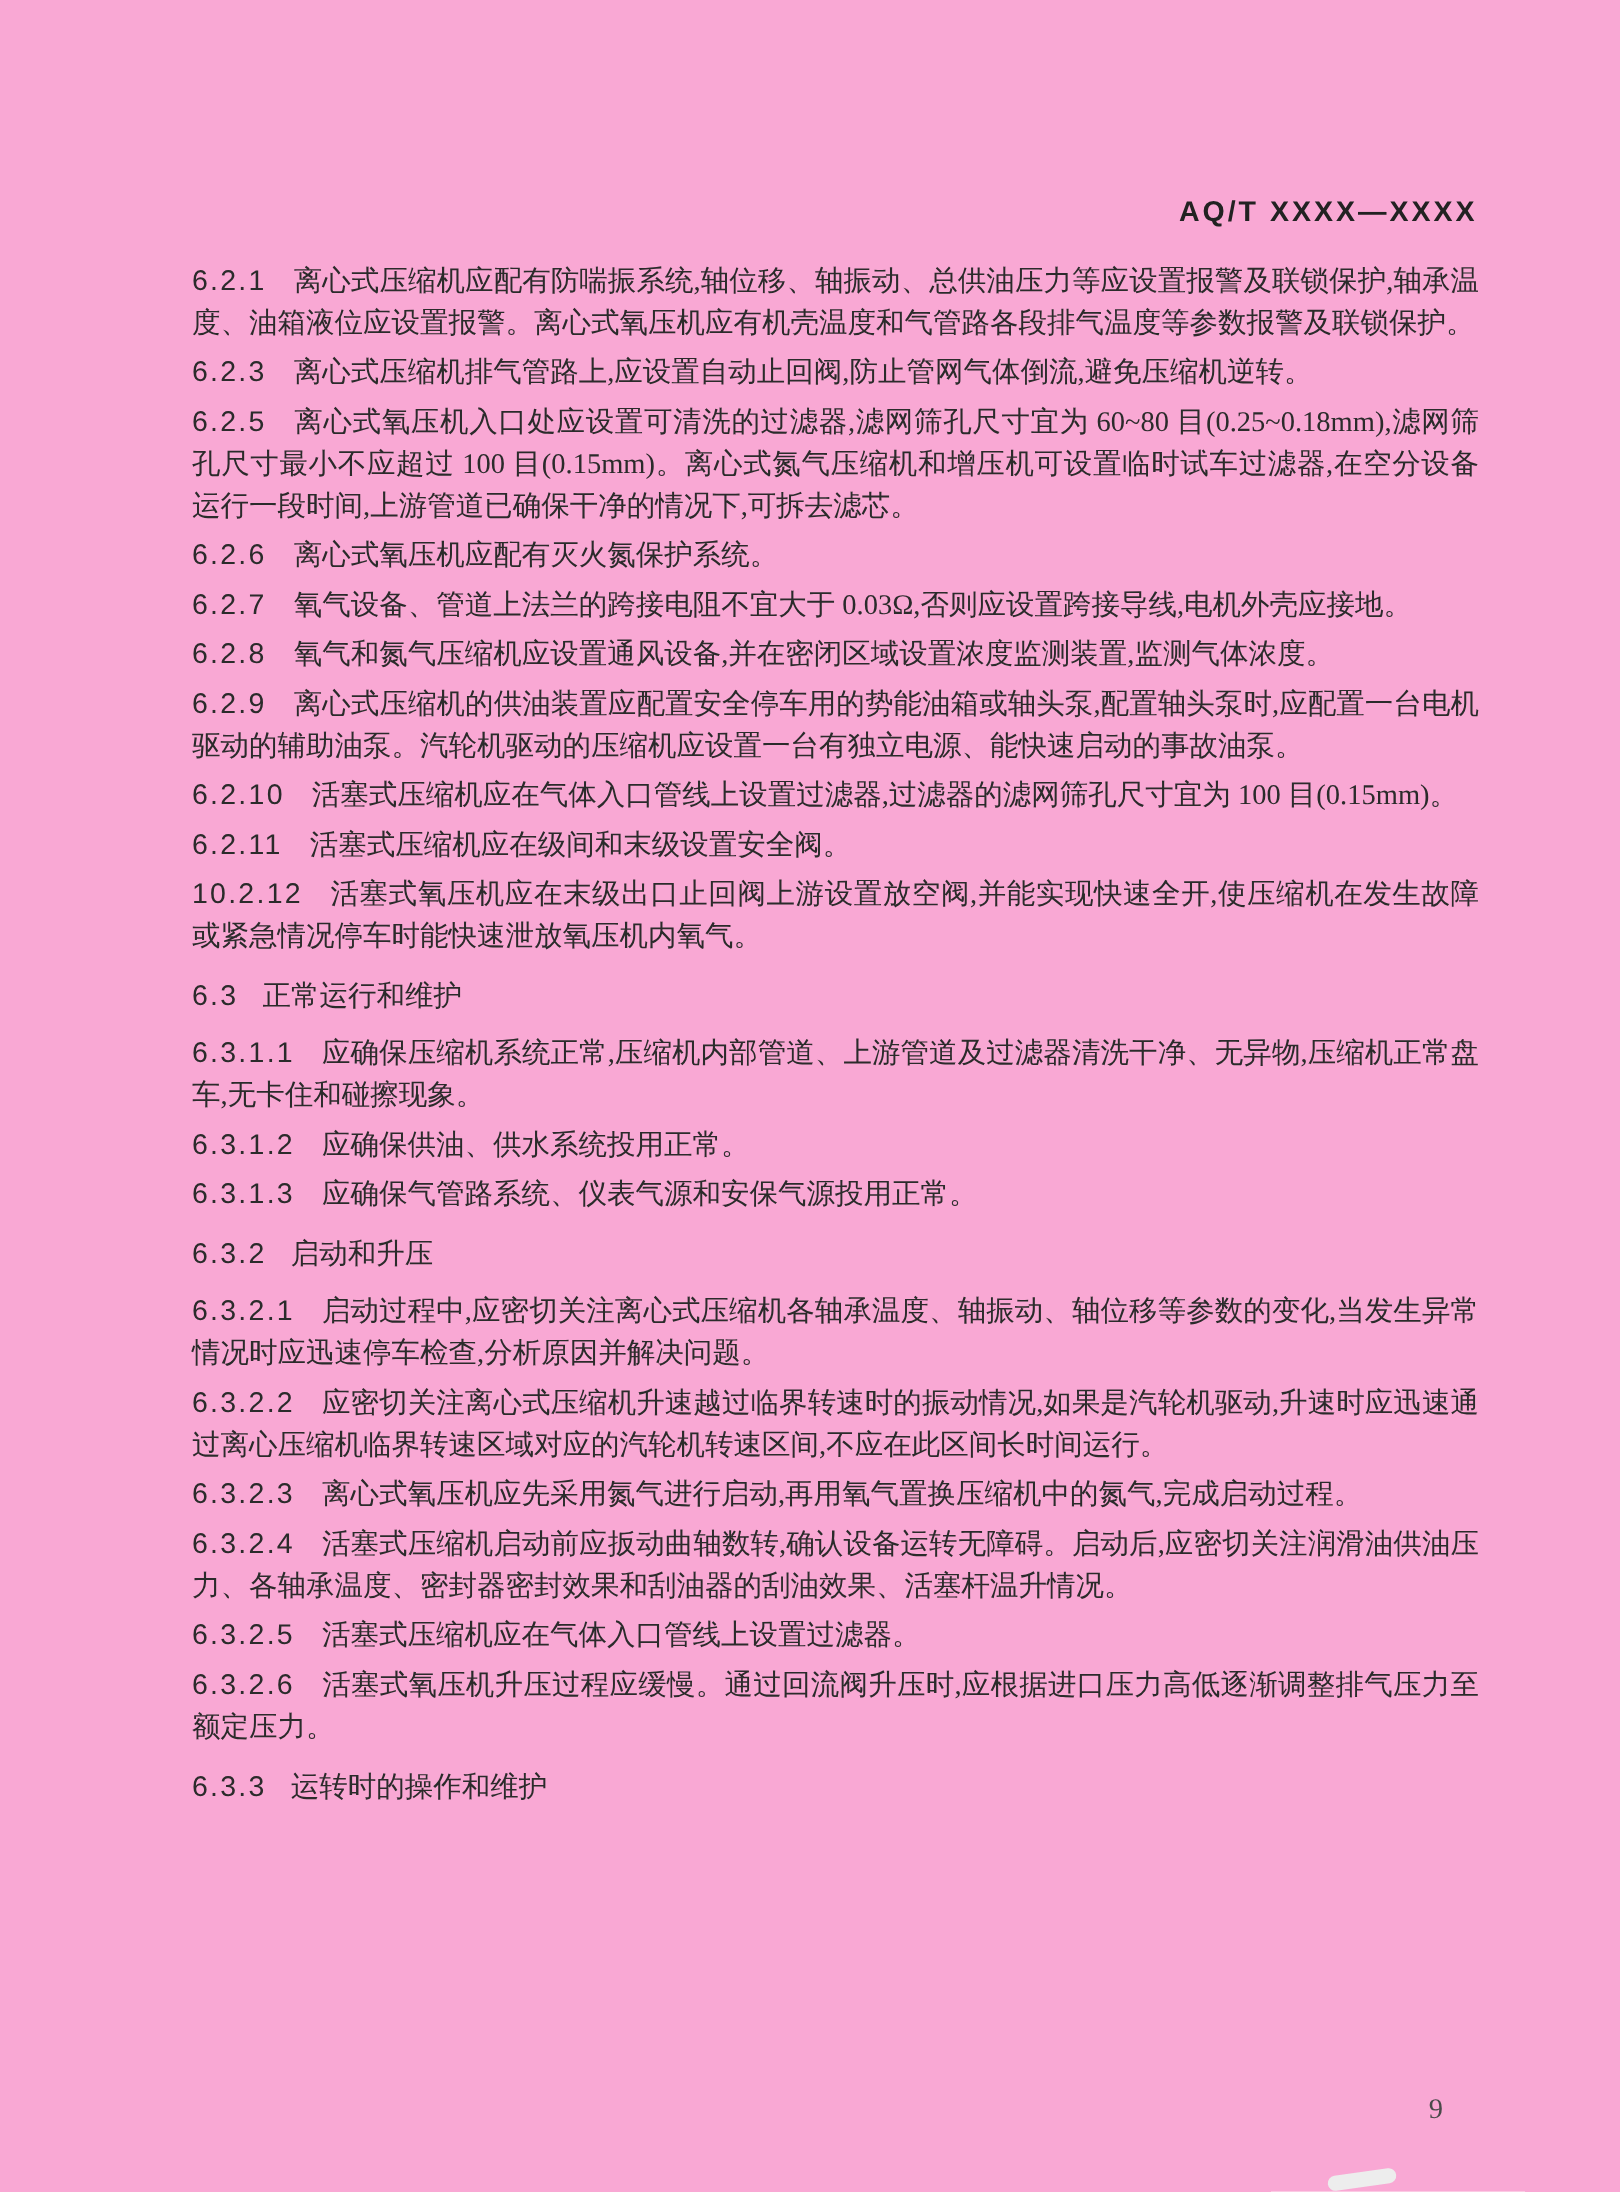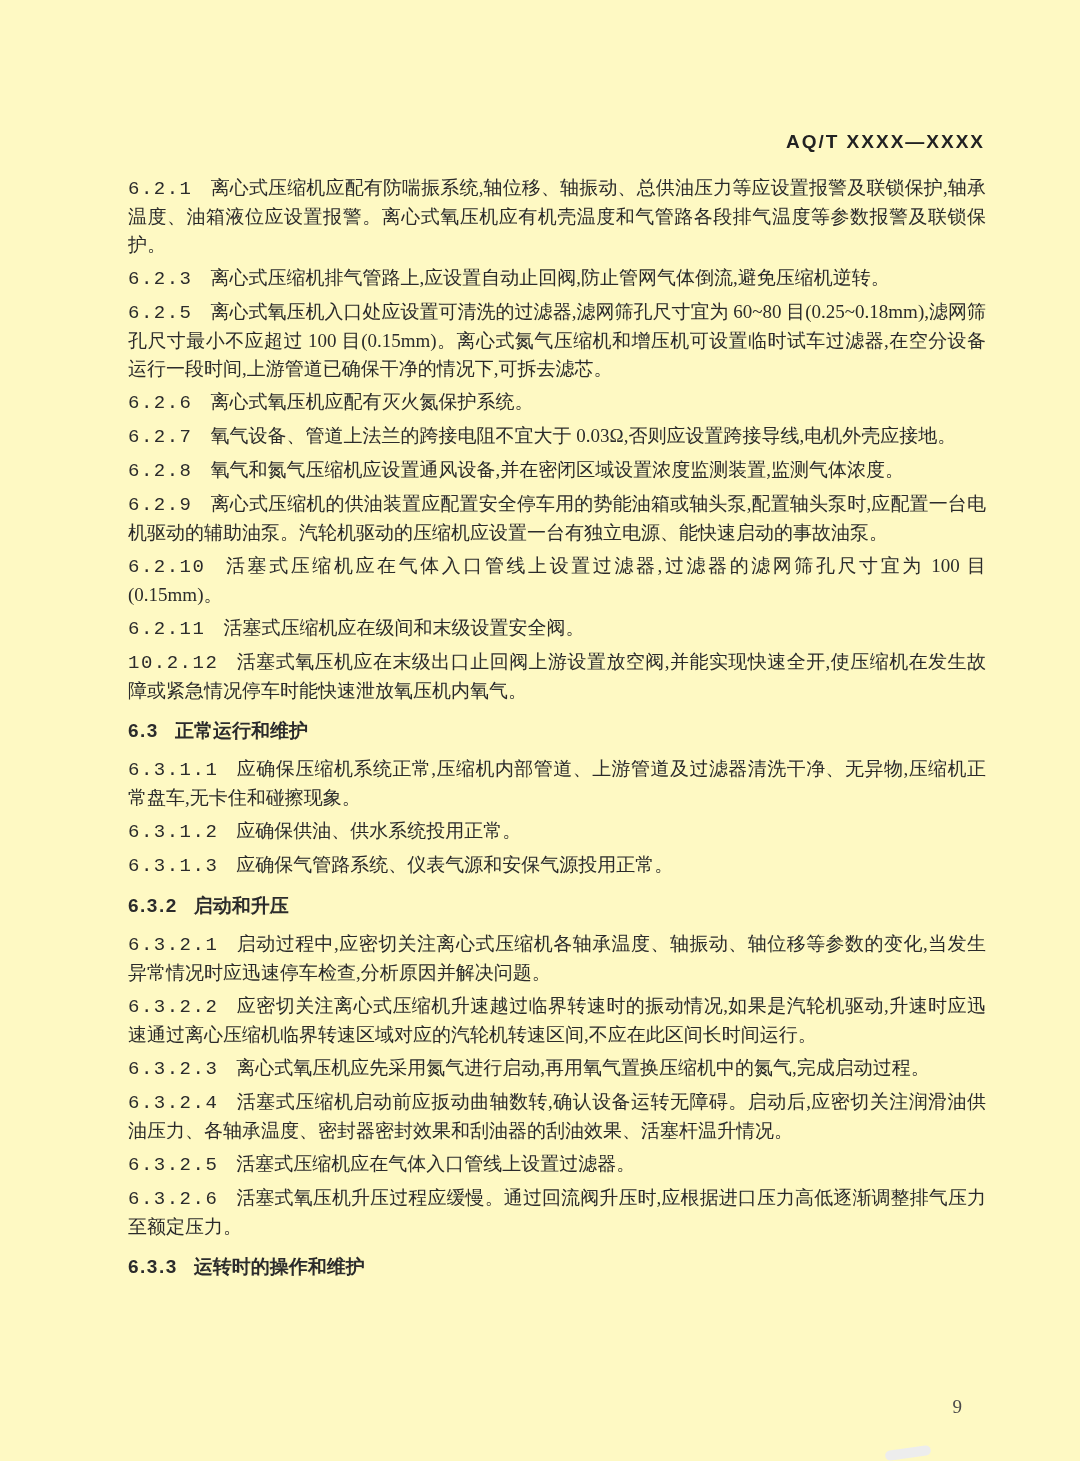--- a/index.html
+++ b/index.html
@@ -11,21 +11,21 @@
     width: 1080px;
     height: 1461px;
     position: relative;
     overflow: hidden;
     font-family: "Liberation Serif", "DejaVu Serif", serif;
     color: #2b2b2b;
   }
   .page {
     position: absolute;
     inset: 0;
-    background: #fef9c3;
+    background: #f9a8d4;
   }
   .doc-header {
     position: absolute;
     top: 131px;
     right: 95px;
     font-family: "Liberation Sans", "DejaVu Sans", sans-serif;
     font-weight: bold;
     font-size: 19px;
     letter-spacing: 2px;
     color: #222;
@@ -38,26 +38,26 @@
   }
   .doc-content p {
     margin: 0 0 5px 0;
     font-size: 19px;
     line-height: 28px;
     text-align: justify;
     text-justify: inter-ideograph;
   }
   .doc-content p.heading {
     font-family: "Liberation Sans", "DejaVu Sans", sans-serif;
-    font-weight: bold;
+    font-weight: normal;
     margin: 12px 0 10px 0;
     text-align: left;
   }
   .num {
-    font-family: Liberation Mono, monospace;
+    font-family: Liberation Sans, sans-serif;
     letter-spacing: 1.5px;
     margin-right: 18px;
     white-space: nowrap;
   }
   .heading .num {
     font-family: inherit;
     letter-spacing: 1.5px;
     margin-right: 16px;
   }
   .page-number {

